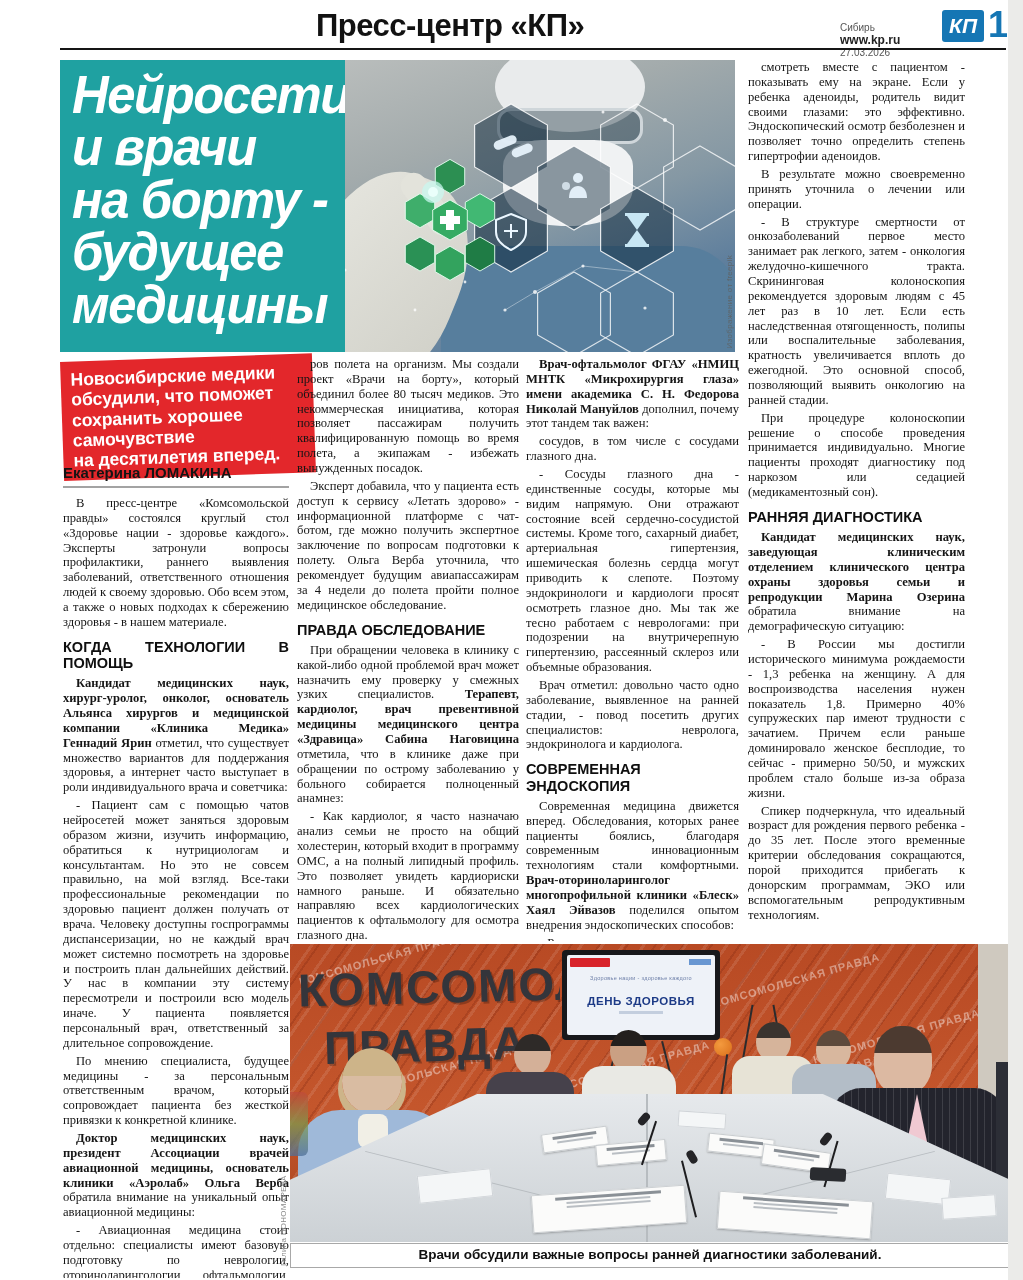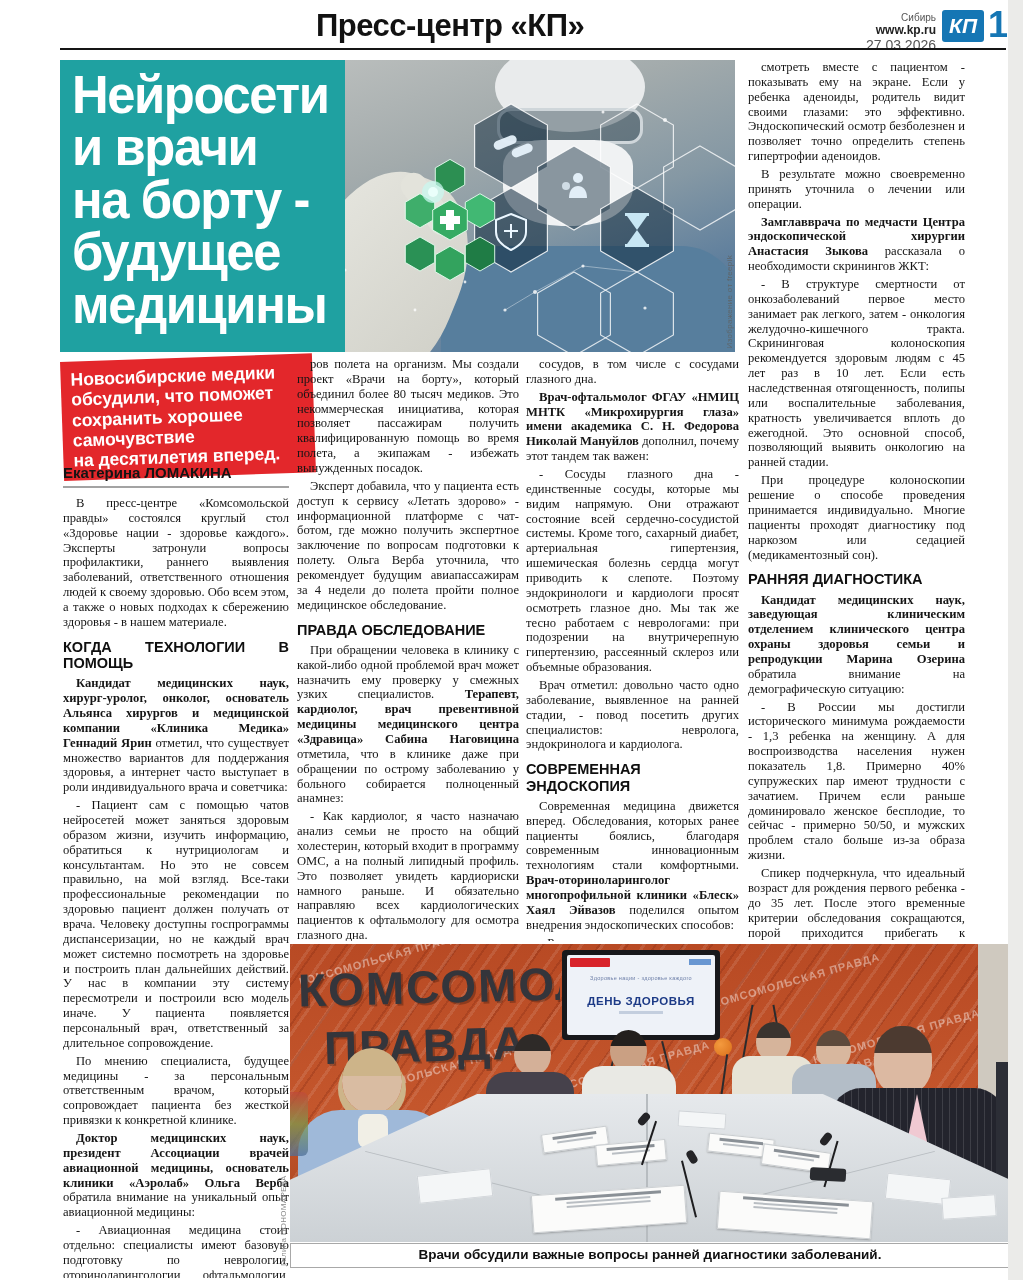--- a/index.html
+++ b/index.html
@@ -2,31 +2,31 @@
 <html lang="ru"><head>
 <meta charset="utf-8">
 <style>
   html,body{margin:0;padding:0;background:#e8e8e6;}
   #page{position:relative;width:1023px;height:1280px;background:#ffffff;overflow:hidden;
         font-family:"Liberation Sans",sans-serif;color:#161616;}
   .abs{position:absolute;}
 
   
   .hdr-title{left:316px;top:8px;font-size:31px;font-weight:700;letter-spacing:-.5px;color:#121212;}
-  .hdr-meta{left:840px;top:12px;width:96px;text-align:right;line-height:1.15;}
+  .hdr-meta{left:840px;top:22px;width:96px;line-height:1.15;}
   .hdr-edition{font-size:10px;color:#555;}
   .hdr-site{font-size:12px;font-weight:700;color:#222;}
-  .hdr-date{font-size:14px;color:#555;}
+  .hdr-date{font-size:10px;color:#555;}
   .kp-logo{left:942px;top:10px;width:42px;height:32px;background:#1576b4;border-radius:3px;
            color:#fff;font-weight:700;font-style:italic;font-size:21px;line-height:32px;text-align:center;}
   .hdr-page{left:988px;top:4px;font-size:36px;font-weight:700;color:#1576b4;}
   .hdr-rule{left:60px;top:48px;width:946px;height:2px;background:#151515;}
 
   
-  .head-block{left:60px;top:60px;width:285px;height:292px;background:#1fa1a1;overflow:hidden;}
+  .head-block{left:60px;top:60px;width:285px;height:292px;background:#1fa1a1;overflow:hidden;font-style:italic;}
   .head-inner{position:absolute;left:12px;top:8px;transform:scaleX(.94);transform-origin:left top;}
   .head-line{font-size:54px;font-weight:700;line-height:.97;letter-spacing:-1.5px;color:#fff;white-space:nowrap;}
 
   
   .photo-top{left:345px;top:60px;width:390px;height:292px;overflow:hidden;
      background:linear-gradient(160deg,#b9bdbc 0%,#a3abac 28%,#8598a4 55%,#5f7f9d 78%,#4d6e8d 100%);}
   .doc-cap{position:absolute;left:150px;top:-18px;width:150px;height:90px;border-radius:50%;background:#e9ebec;}
   .doc-goggles{position:absolute;left:152px;top:48px;width:140px;height:30px;border-radius:14px;
      background:rgba(44,66,80,.45);border:3px solid #cfd6da;}
   .doc-mask{position:absolute;left:158px;top:80px;width:130px;height:86px;border-radius:30% 30% 45% 45%;background:#f0f2f3;}
@@ -232,33 +232,32 @@
   <div id="col2" class="col">
     <p><span></span><b></b><span>ров полета на организм. Мы создали проект «Врачи на борту», который объединил более 80 тысяч медиков. Это некоммерческая инициатива, которая позволяет пассажирам получить квалифицированную помощь во время полета, а экипажам - избежать вынужденных посадок.</span></p>
     <p><span></span><b></b><span>Эксперт добавила, что у пациента есть доступ к сервису «Летать здорово» - информационной платформе с чат-ботом, где можно получить экспертное заключение по вопросам подготовки к полету. Ольга Верба уточнила, что рекомендует будущим авиапассажирам за 4 недели до полета пройти полное медицинское обследование.</span></p>
     <h3 class="sec">ПРАВДА ОБСЛЕДОВАНИЕ</h3>
     <p><span>При обращении человека в клинику с какой-либо одной проблемой врач может назначить ему проверку у смежных узких специалистов. </span><b>Терапевт, кардиолог, врач превентивной медицины медицинского центра «Здравица» Сабина Наговицина</b><span> отметила, что в клинике даже при обращении по острому заболеванию у больного собирается полноценный анамнез:</span></p>
     <p><span></span><b></b><span>- Как кардиолог, я часто назначаю анализ семьи не просто на общий холестерин, который входит в программу ОМС, а на полный липидный профиль. Это позволяет увидеть кардиориски намного раньше. И обязательно направляю всех кардиологических пациентов к офтальмологу для осмотра глазного дна.</span></p>
 
   </div>
 
   <div id="col3" class="col">
+    <p><span></span><b>Врач-офтальмолог ФГАУ «НМИЦ МНТК «Микрохирургия глаза» имени академика С. Н. Федорова Николай Мануйлов</b><span> дополнил, почему этот тандем так важен:</span></p>
     <p><span></span><b></b><span>сосудов, в том числе с сосудами глазного дна.</span></p>
-    <p><span></span><b>Врач-офтальмолог ФГАУ «НМИЦ МНТК «Микрохирургия глаза» имени академика С. Н. Федорова Николай Мануйлов</b><span> дополнил, почему этот тандем так важен:</span></p>
     <p><span></span><b></b><span>- Сосуды глазного дна - единственные сосуды, которые мы видим напрямую. Они отражают состояние всей сердечно-сосудистой системы. Кроме того, сахарный диабет, артериальная гипертензия, ишемическая болезнь сердца могут приводить к слепоте. Поэтому эндокринологи и кардиологи просят осмотреть глазное дно. Мы так же тесно работаем с неврологами: при подозрении на внутричерепную гипертензию, рассеянный склероз или объемные образования.</span></p>
     <p><span></span><b></b><span>Врач отметил: довольно часто одно заболевание, выявленное на ранней стадии, - повод посетить других специалистов: невролога, эндокринолога и кардиолога.</span></p>
     <h3 class="sec">СОВРЕМЕННАЯ ЭНДОСКОПИЯ</h3>
     <p><span>Современная медицина движется вперед. Обследования, которых ранее пациенты боялись, благодаря современным инновационным технологиям стали комфортными. </span><b>Врач-оториноларинголог многопрофильной клиники «Блеск» Хаял Эйвазов</b><span> поделился опытом внедрения эндоскопических способов:</span></p>
     <p><span></span><b></b><span>- Раньше мы осматривали носовыми зеркалами, шпателями. Сейчас работаем с эндоскопом, можем</span></p>
   </div>
 
   <div id="col4" class="col">
     <p><span></span><b></b><span>смотреть вместе с пациентом - показывать ему на экране. Если у ребенка аденоиды, родитель видит своими глазами: это эффективно. Эндоскопический осмотр безболезнен и позволяет точно определить степень гипертрофии аденоидов.</span></p>
     <p><span></span><b></b><span>В результате можно своевременно принять уточнила о лечении или операции.</span></p>
-    <p><span></span><b>Замглавврача по медчасти Центра эндоскопической хирургии Анастасия Зыкова</b><span> рассказала о необходимости скринингов ЖКТ:</span></p>
     <p><span></span><b></b><span>- В структуре смертности от онкозаболеваний первое место занимает рак легкого, затем - онкология желудочно-кишечного тракта. Скрининговая колоноскопия рекомендуется здоровым людям с 45 лет раз в 10 лет. Если есть наследственная отягощенность, полипы или воспалительные заболевания, кратность увеличивается вплоть до ежегодной. Это основной способ, позволяющий выявить онкологию на ранней стадии.</span></p>
     <p><span></span><b></b><span>При процедуре колоноскопии решение о способе проведения принимается индивидуально. Многие пациенты проходят диагностику под наркозом или седацией (медикаментозный сон).</span></p>
     <h3 class="sec">РАННЯЯ ДИАГНОСТИКА</h3>
     <p><span></span><b>Кандидат медицинских наук, заведующая клиническим отделением клинического центра охраны здоровья семьи и репродукции Марина Озерина</b><span> обратила внимание на демографическую ситуацию:</span></p>
     <p><span></span><b></b><span>- В России мы достигли исторического минимума рождаемости - 1,3 ребенка на женщину. А для воспроизводства населения нужен показатель 1,8. Примерно 40% супружеских пар имеют трудности с зачатием. Причем если раньше доминировало женское бесплодие, то сейчас - примерно 50/50, и мужских проблем стало больше из-за образа жизни.</span></p>
     <p><span></span><b></b><span>Спикер подчеркнула, что идеальный возраст для рождения первого ребенка - до 35 лет. После этого временные критерии обследования сокращаются, порой приходится прибегать к донорским программам, ЭКО или вспомогательным репродуктивным технологиям.</span></p>
 
   </div>
 
   <div class="abs photo-bottom">

